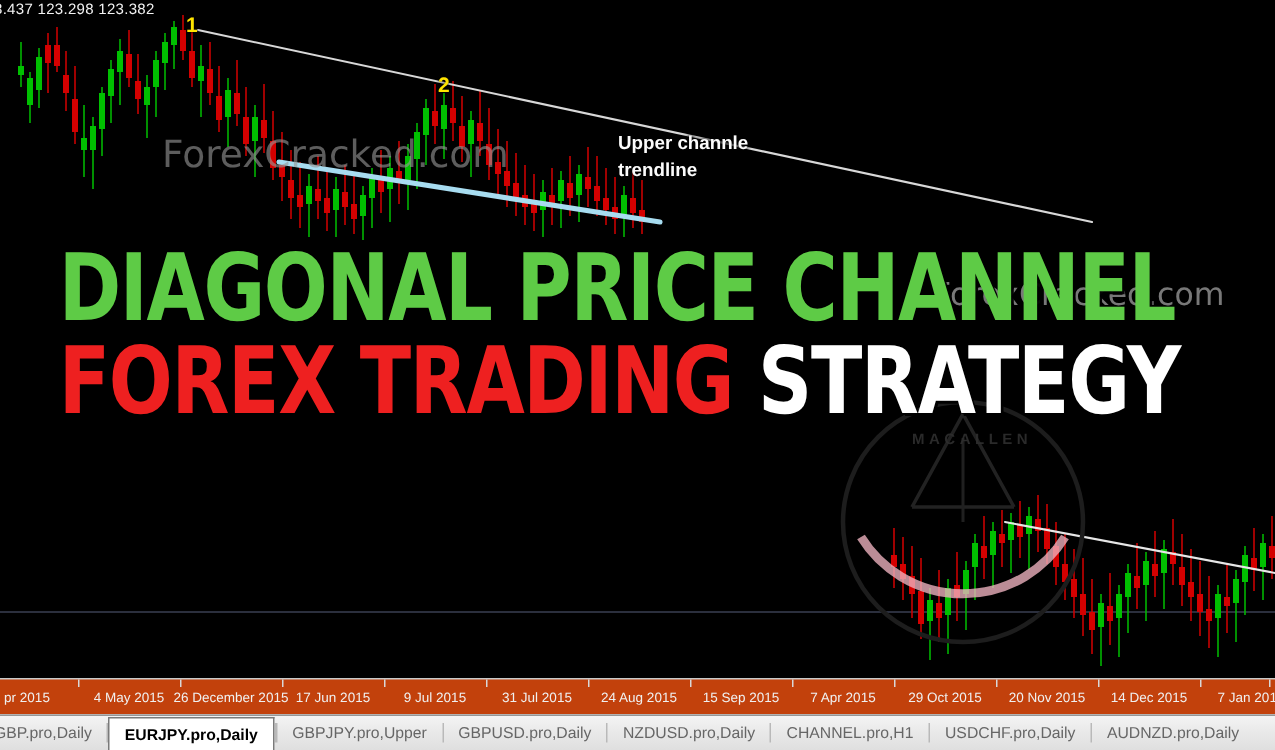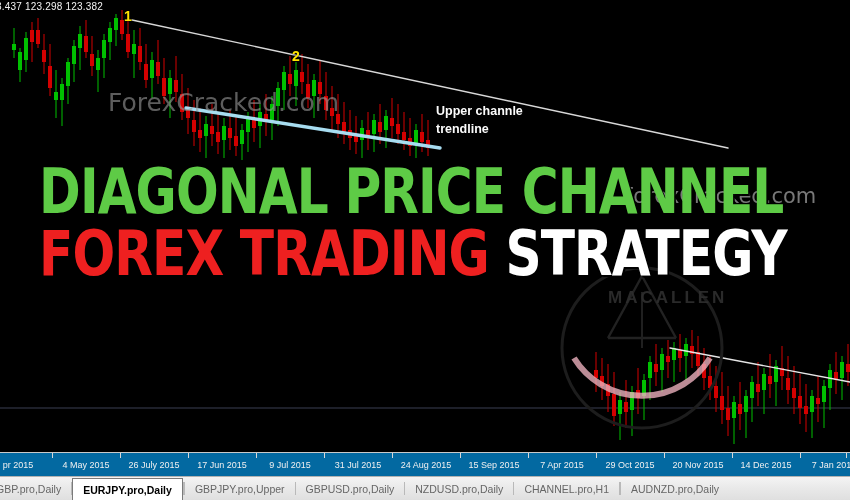--- a/index.html
+++ b/index.html
@@ -48,29 +48,28 @@
     font-family: "Liberation Sans", sans-serif;
     z-index: 9;
     text-shadow: 0 0 2px #000;
   }
   #wave-1 { left: 124px; top: 8px; }
   #wave-2 { left: 292px; top: 48px; }
 
   
   #trendline-annotation {
     position: absolute;
-    left: 436px; top: 86px;
+    left: 412px; top: 86px;
     color: #fbfbfb;
     font-weight: bold;
     font-size: 12.5px;
     line-height: 1.45;
     font-family: "Liberation Sans", sans-serif;
     z-index: 9;
     text-shadow: 0 0 3px #000, 0 0 3px #000;
-    margin-top: 16px;
   }
 
   
   .watermark {
     position: absolute;
     font-family: "DejaVu Sans", sans-serif;
     font-weight: 400;
     white-space: nowrap;
     z-index: 6;
     pointer-events: none;
@@ -97,21 +96,21 @@
   #broker-logo {
     position: absolute;
     left: 556px; top: 262px;
     width: 172px; height: 172px;
     z-index: 3;
     pointer-events: none;
   }
   #broker-logo-text {
     position: absolute;
     left: 608px; top: 288px;
-    font-size: 17px;
+    font-size: 10px;
     letter-spacing: 3px;
     font-weight: bold;
     color: rgba(46,46,46,0.92);
     font-family: "Liberation Sans", sans-serif;
     z-index: 4;
     pointer-events: none;
   }
 
   
   #title-block {
@@ -143,21 +142,21 @@
     text-shadow: 2px 2px 0 rgba(0,0,0,0.95);
   }
   .title-red { color: #ee2020; }
   .title-white { color: #ffffff; }
 
   
   #date-axis {
     position: absolute;
     left: 0; top: 452px;
     width: 850px; height: 24px;
-    background: #0369a1;
+    background: #c2410c;
     border-top: 1px solid #c9c9c9;
     z-index: 15;
   }
   .date-tick {
     position: absolute;
     top: 0;
     width: 1px; height: 5px;
     background: #d8d8d8;
   }
   .date-label {
@@ -477,21 +476,21 @@
     </div>
   </div>
 
   <div class="watermark" id="watermark-bottom">ForexCracked.com</div>
 
   <div id="date-axis">
       <div class="date-label" style="left: 18px;">pr 2015</div>
       <div class="date-tick" style="left: 52px;"></div>
       <div class="date-label" style="left: 86px;">4 May 2015</div>
       <div class="date-tick" style="left: 120px;"></div>
-      <div class="date-label" style="left: 154px;">26 July 2015</div>
+      <div class="date-label" style="left: 154px;">26 December 2015</div>
       <div class="date-tick" style="left: 188px;"></div>
       <div class="date-label" style="left: 222px;">17 Jun 2015</div>
       <div class="date-tick" style="left: 256px;"></div>
       <div class="date-label" style="left: 290px;">9 Jul 2015</div>
       <div class="date-tick" style="left: 324px;"></div>
       <div class="date-label" style="left: 358px;">31 Jul 2015</div>
       <div class="date-tick" style="left: 392px;"></div>
       <div class="date-label" style="left: 426px;">24 Aug 2015</div>
       <div class="date-tick" style="left: 460px;"></div>
       <div class="date-label" style="left: 494px;">15 Sep 2015</div>
@@ -527,19 +526,22 @@
       </div>
       <div class="tab-sep"></div>
       <div class="chart-tab">
         <span>NZDUSD.pro,Daily</span>
       </div>
       <div class="tab-sep"></div>
       <div class="chart-tab">
         <span>CHANNEL.pro,H1</span>
       </div>
       <div class="tab-sep"></div>
+      <div class="chart-tab">
+        <span>USDCHF.pro,Daily</span>
+      </div>
       <div class="tab-sep"></div>
       <div class="chart-tab">
         <span>AUDNZD.pro,Daily</span>
       </div>
     </div>
 
 </div>
 
 </body></html>

